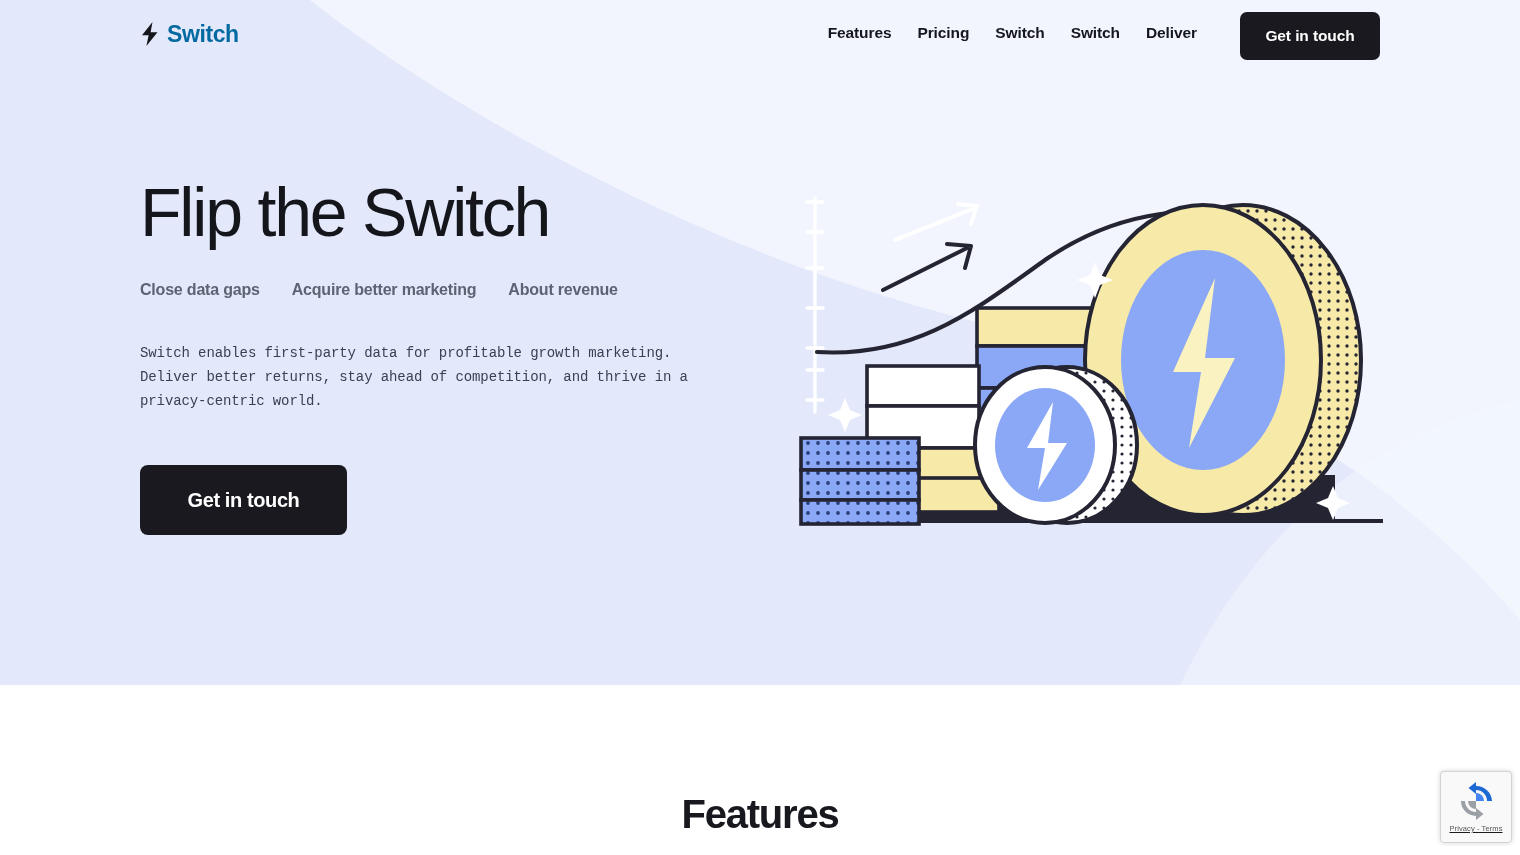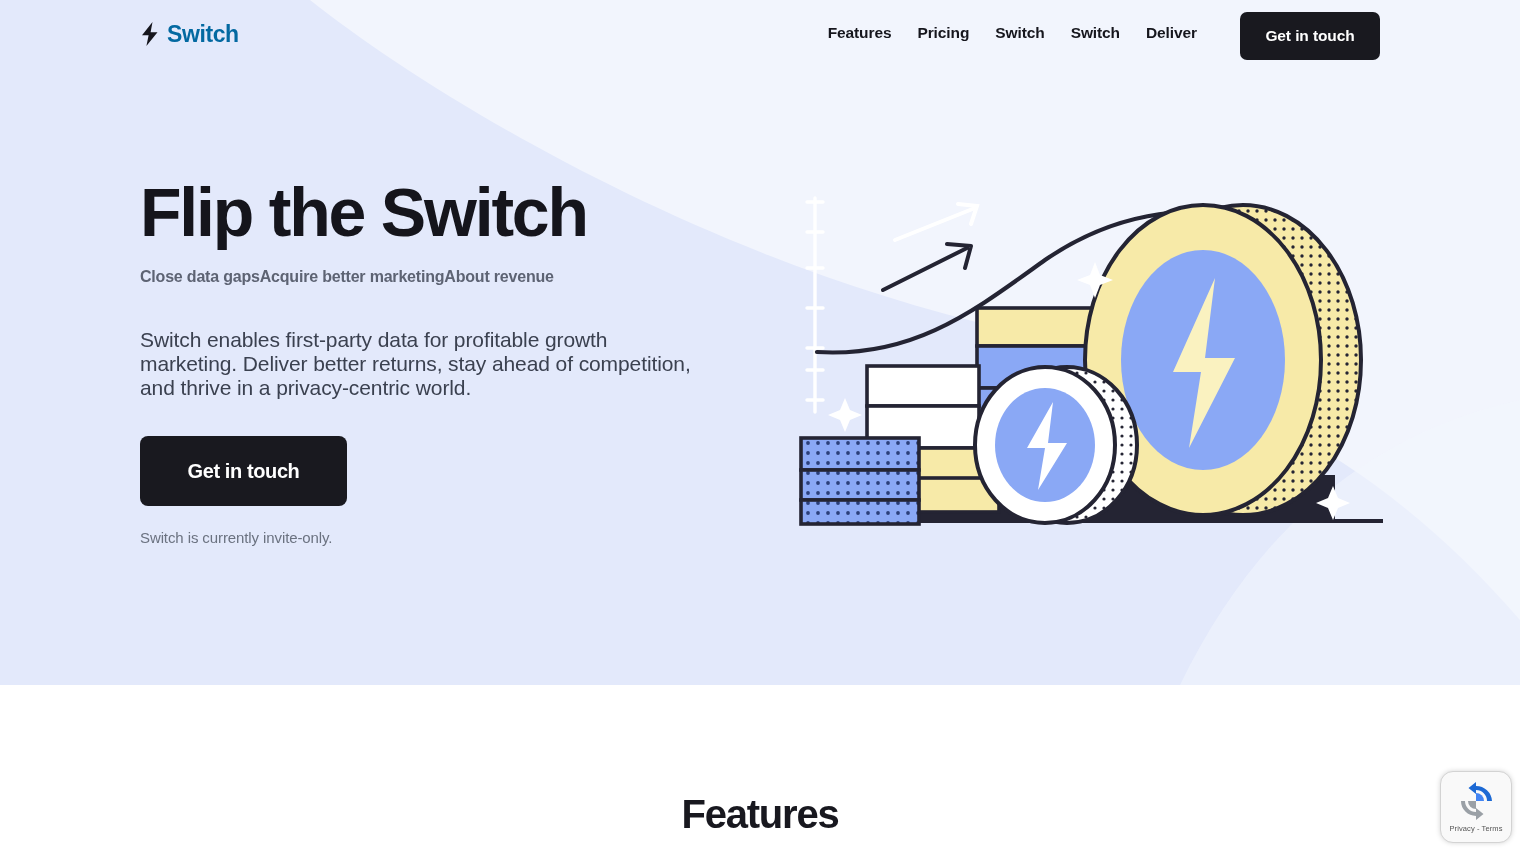--- a/index.html
+++ b/index.html
@@ -81,44 +81,46 @@
 
   
   .hero-copy {
     position:absolute;
     left:140px; top:178px;
     width:620px;
     z-index:10;
   }
   .hero-title {
     font-size:68px;
-    font-weight:bold;
+    font-weight:normal;
     letter-spacing:-2.2px;
     line-height:1;
     color:#15151c;
-    margin-bottom:22px;
+    margin-bottom:35px;
   }
   .hero-taglines {
     display:flex;
+    gap:32px;
     margin-bottom:42px;
   }
   .tagline {
     font-size:16px;
     font-weight:bold;
     color:#5d6373;
     letter-spacing:-0.2px;
     white-space:nowrap;
   }
   .hero-para {
-    font-size:21px;
+    font-size:14px;
     line-height:24px;
     color:#3b4150;
     letter-spacing:-0.1px;
     width:570px;
-    margin-bottom:36px;
+    margin-bottom:52px;
+    font-family:Liberation Mono, monospace;
   }
   .hero-cta {
     width:207px; height:70px;
     background:#19191f;
     color:#ffffff;
     border:none;
     border-radius:8px;
     font-family:"Liberation Sans", sans-serif;
     font-size:20px;
     font-weight:bold;
@@ -161,27 +163,28 @@
     color:#18181f;
   }
 
   
   .recaptcha {
     position:absolute;
     right:8px; bottom:12px;
     width:72px; height:72px;
     background:#f9f9f9;
     border:1px solid #d3d3d3;
-    border-radius:13px;
+    border-radius:4px;
     box-shadow:0 0 5px rgba(0,0,0,0.17);
     display:flex;
     flex-direction:column;
     align-items:center;
     justify-content:center;
     z-index:40;
+    text-decoration:underline;
   }
   .recaptcha-text {
     font-size:7.5px;
     color:#555555;
     margin-top:3px;
     letter-spacing:0.1px;
     white-space:nowrap;
   }
 </style>
 </head>
@@ -221,21 +224,20 @@
     <div class="hero-taglines">
       <span class="tagline">Close data gaps</span>
       <span class="tagline">Acquire better marketing</span>
       <span class="tagline">About revenue</span>
     </div>
 
     <p class="hero-para">Switch enables first-party data for profitable growth marketing. Deliver better returns, stay ahead of competition, and thrive in a privacy-centric world.</p>
 
     <button class="hero-cta">Get in touch</button>
 
-    <div class="hero-note">Switch is currently invite-only.</div>
   </div>
 
   <svg class="hero-illustration" viewBox="0 0 600 345" fill="none">
 
     <g stroke="#ffffff" stroke-width="3.4" stroke-linecap="round">
       <line x1="20" y1="8" x2="20" y2="222"></line>
       <line x1="12" y1="12" x2="28" y2="12"></line>
       <line x1="12" y1="42" x2="28" y2="42"></line>
       <line x1="12" y1="78" x2="28" y2="78"></line>
       <line x1="12" y1="118" x2="28" y2="118"></line>

